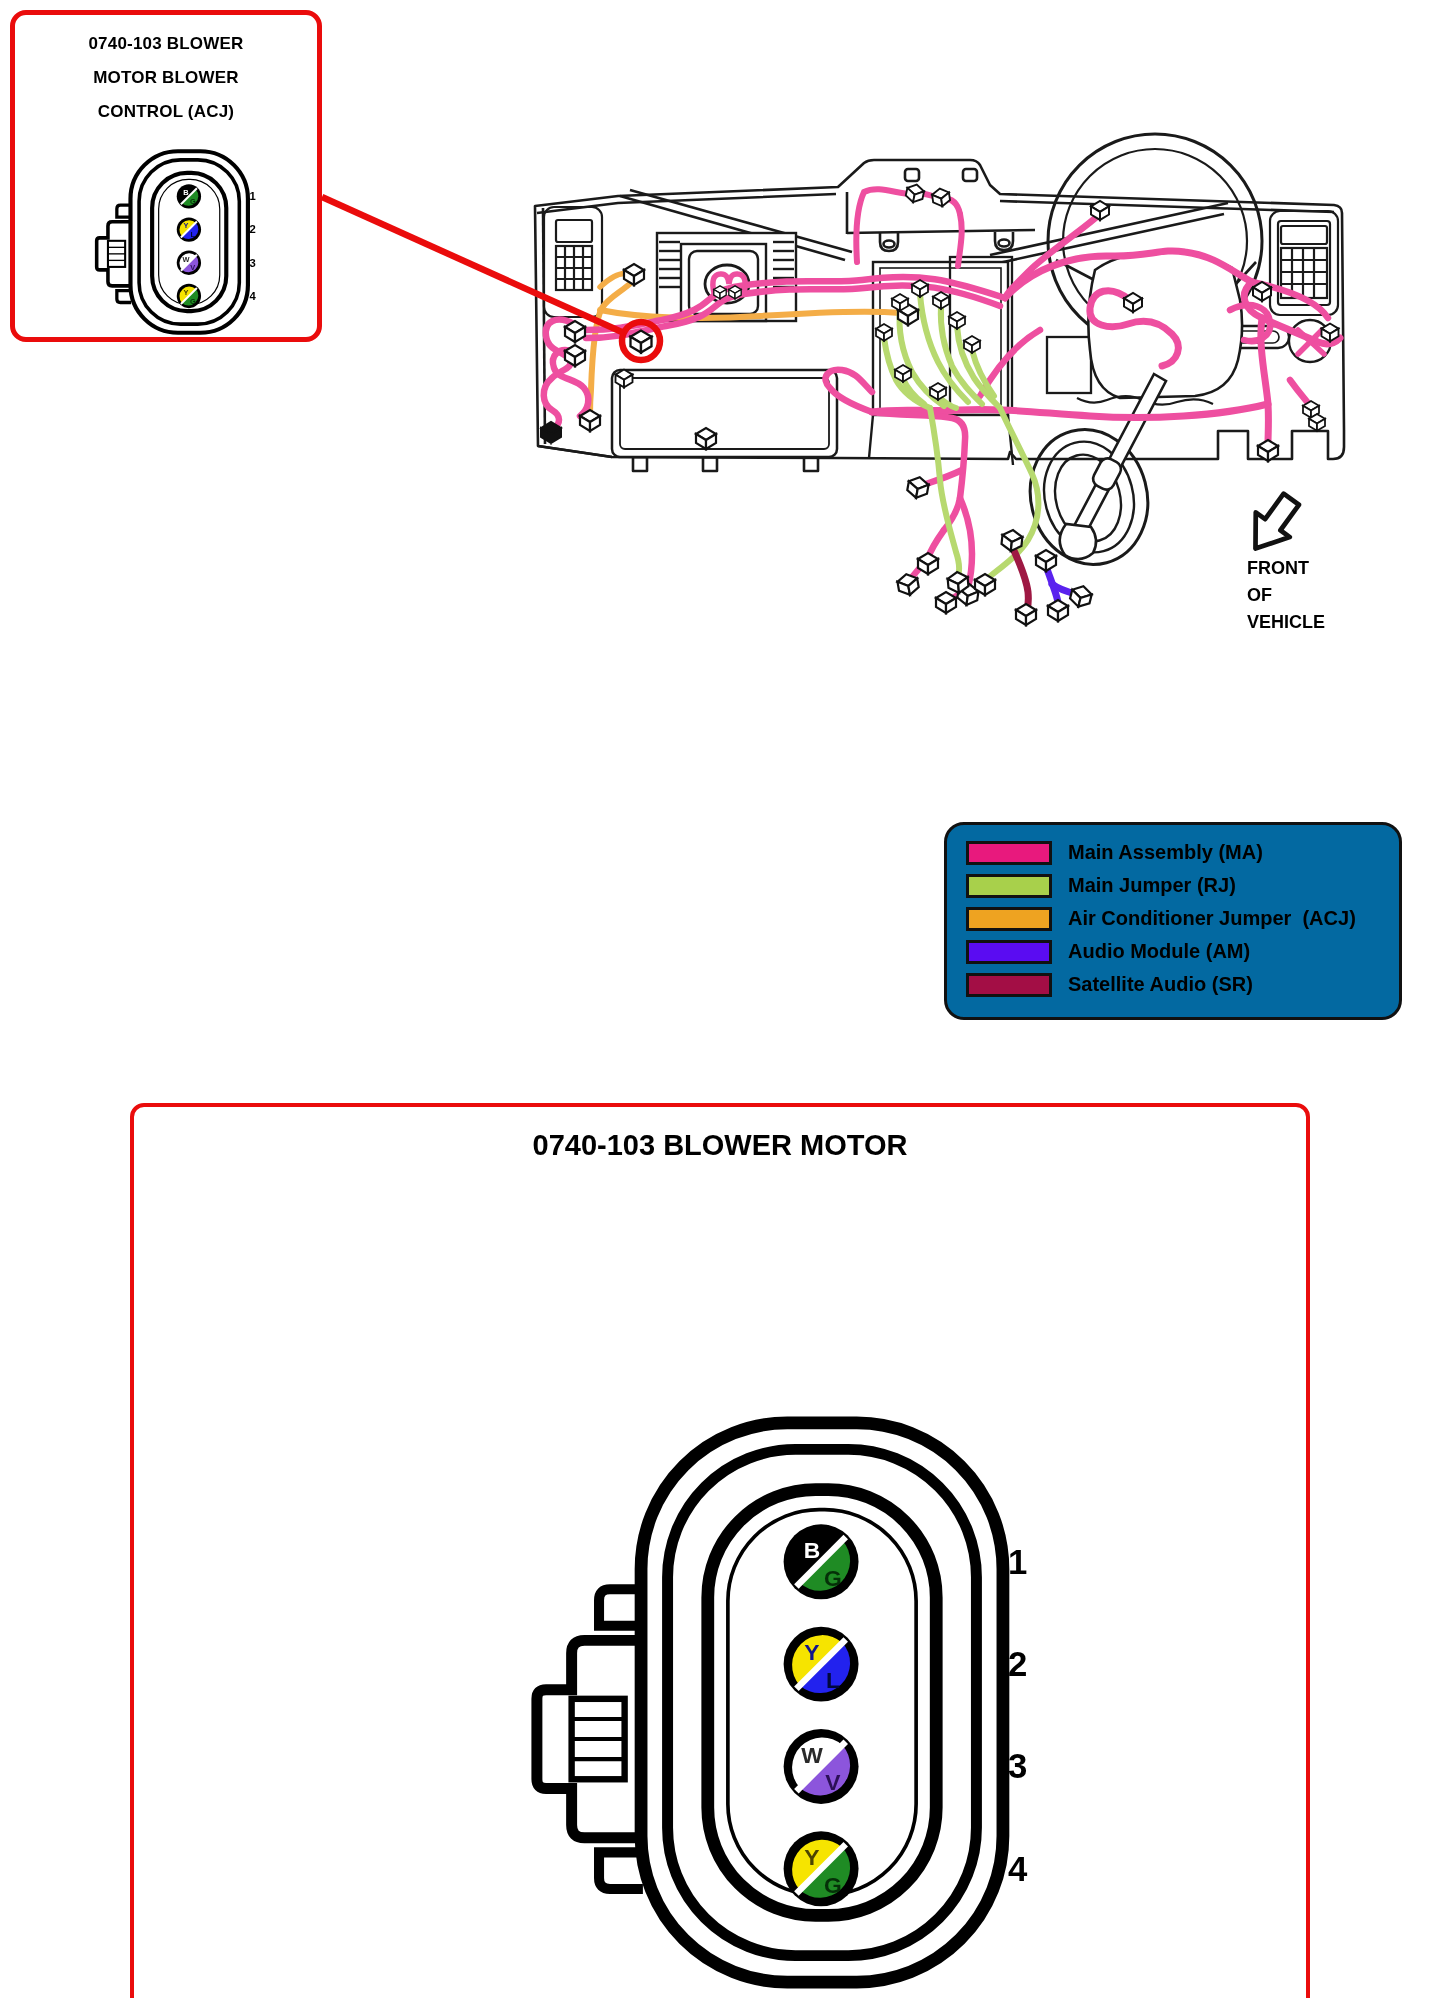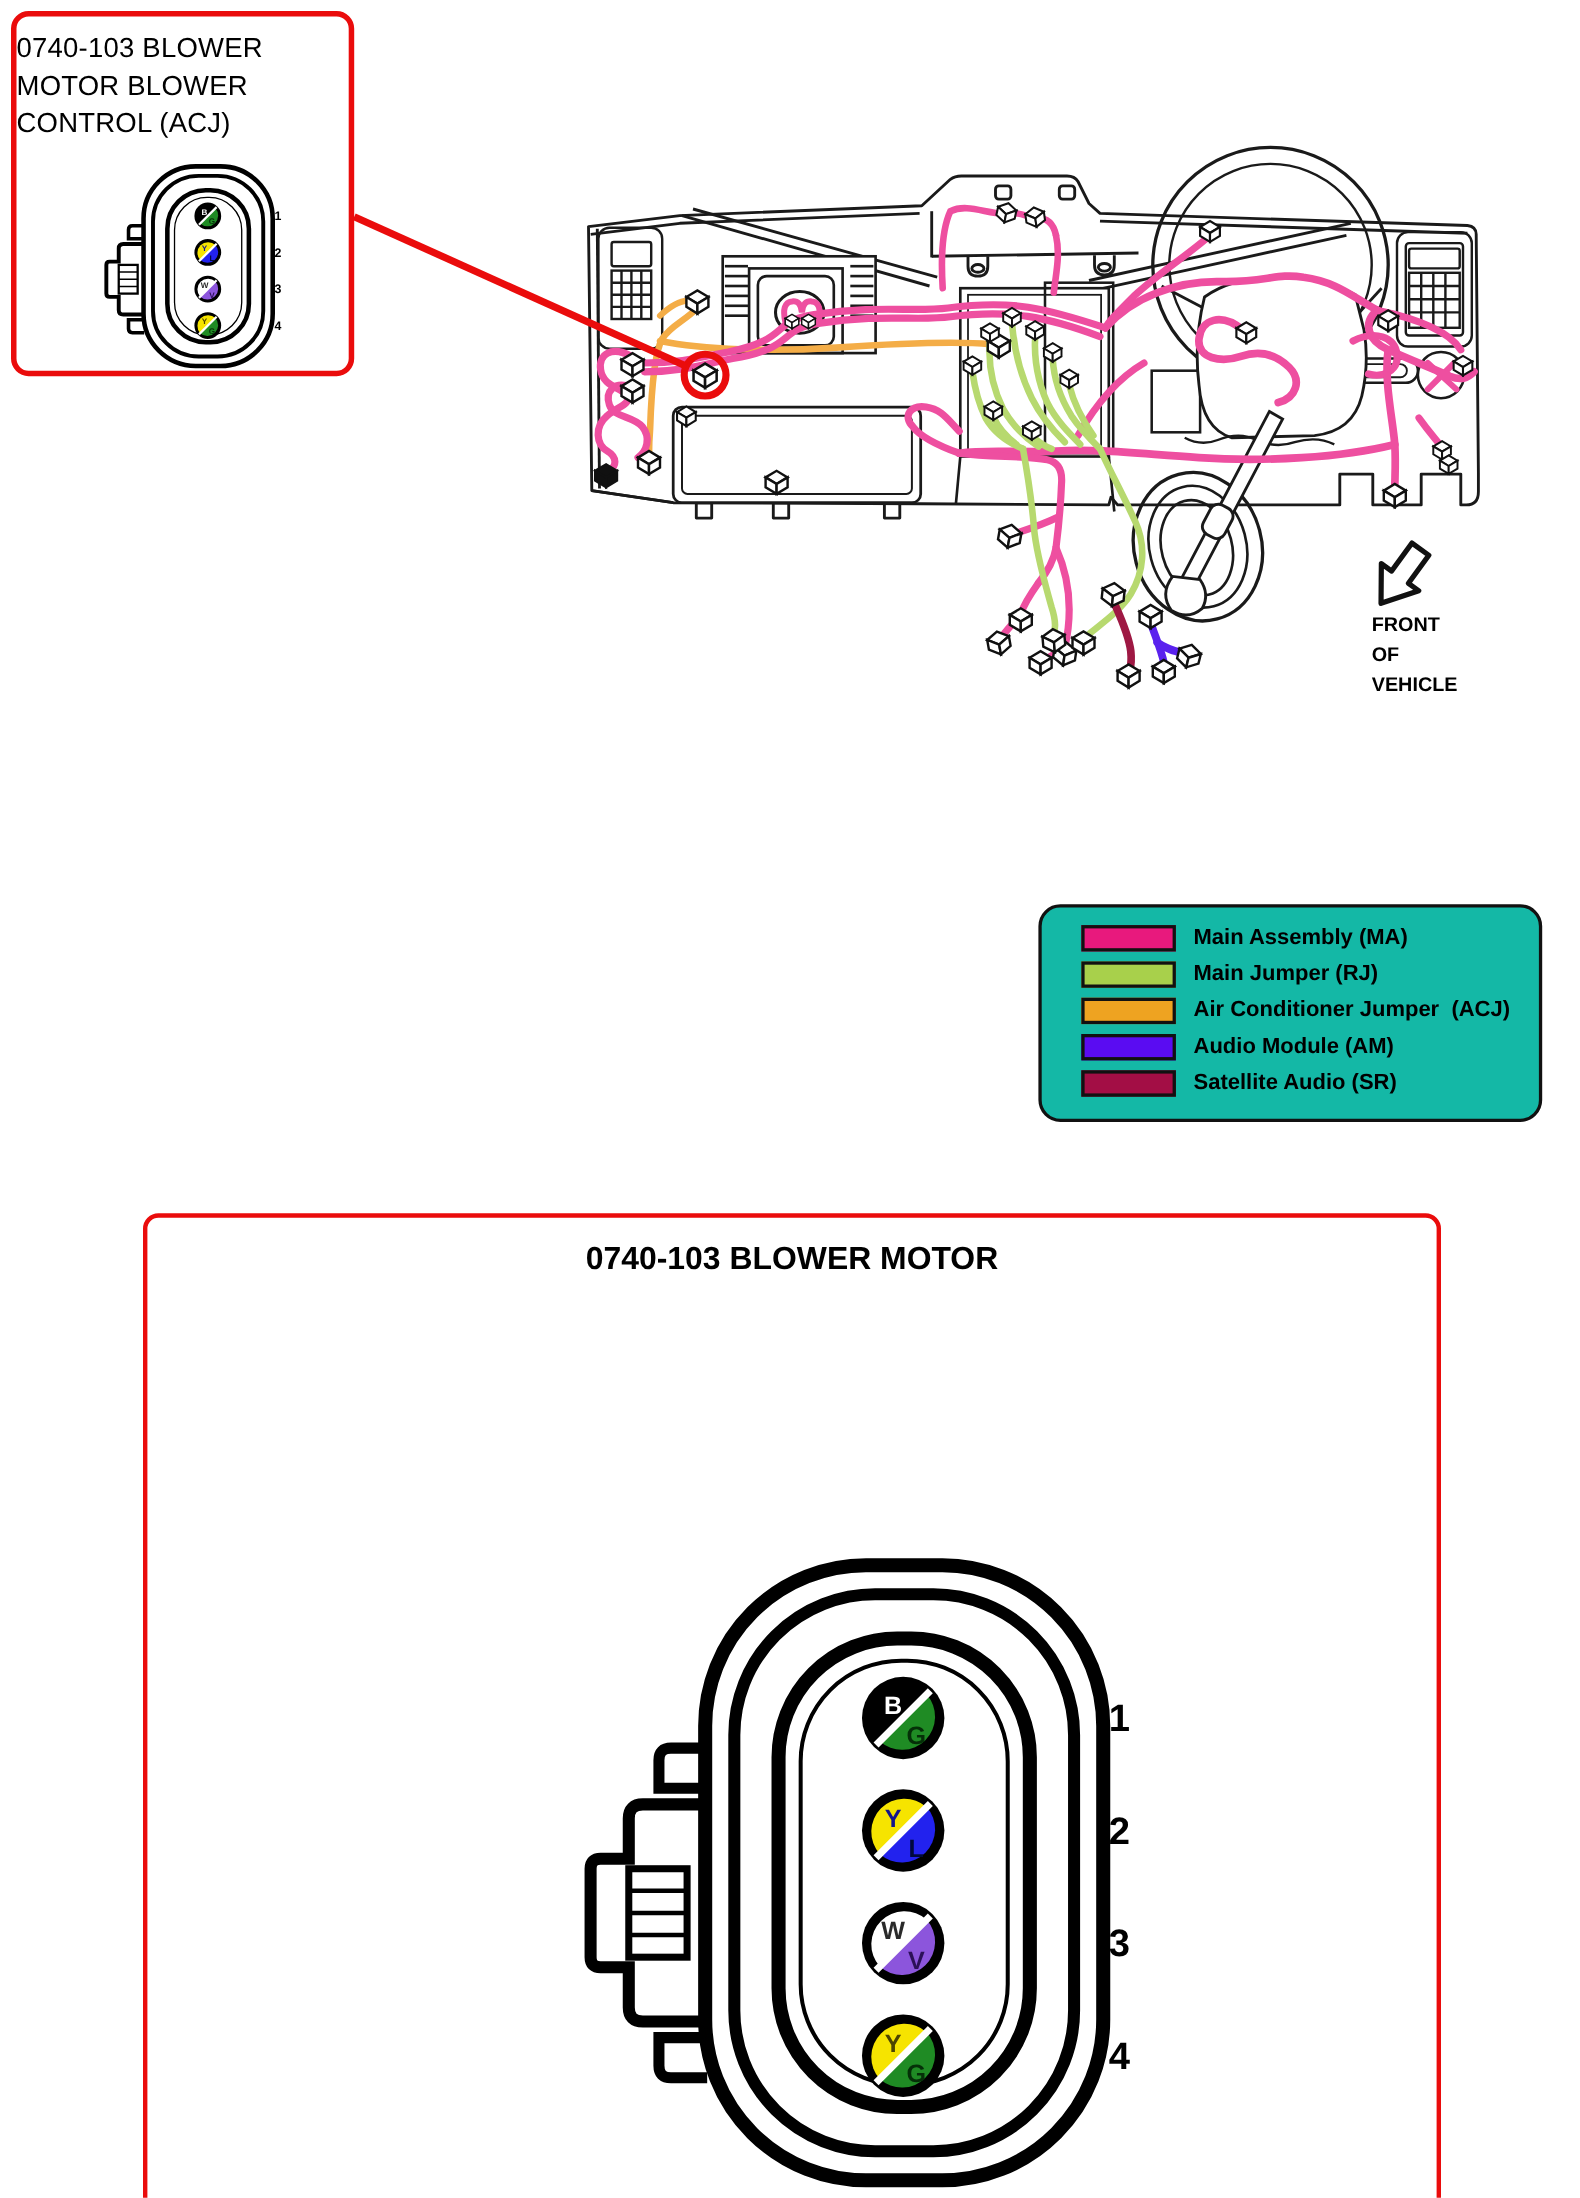--- a/index.html
+++ b/index.html
@@ -1,25 +1,25 @@
 <!DOCTYPE html>
 <html style="--accent: #ea0c0c; --ma: #ee4fa0; --rj: #b7d96f; --acj: #f4ad47; --am: #5a22ee; --sr: #9e1843;"><head>
 <meta charset="utf-8">
 <style>
   html,body{margin:0;padding:0;background:#fff;}
   body{width:1436px;height:1998px;position:relative;font-family:"Liberation Sans",sans-serif;overflow:hidden;}
   .abs{position:absolute;}
   
   .callout-box{left:10px;top:10px;width:312px;height:332px;border:5px solid var(--accent);border-radius:16px;box-sizing:border-box;background:#fff;z-index:3;}
-  .callout-title{margin-top:12px;font-weight:normal;font-size:25px;line-height:34px;color:#000;letter-spacing:0.2px;}
+  .callout-title{margin-top:12px;text-align:center;font-weight:bold;font-size:17px;line-height:34px;color:#000;letter-spacing:0.2px;}
   .callout-conn{left:71px;top:132px;width:172px;height:190px;}
   .detail-box{left:130px;top:1103px;width:1180px;height:916px;border:4px solid var(--accent);border-radius:14px;box-sizing:border-box;background:#fff;}
   .detail-title{margin-top:18px;text-align:center;font-weight:bold;font-size:29px;line-height:40px;color:#000;}
   .detail-conn{left:370px;top:303px;width:530px;height:585px;}
-  .legend-box{left:944px;top:822px;width:458px;height:198px;border:3px solid #111;border-radius:20px;box-sizing:border-box;background:#14b8a6;padding:15px 0 0 36px;}
+  .legend-box{left:944px;top:822px;width:458px;height:198px;border:3px solid #111;border-radius:20px;box-sizing:border-box;background:#0369a1;padding:15px 0 0 19px;}
   .legend-row{display:flex;align-items:center;height:25px;margin-bottom:8px;}
   .legend-swatch{width:86px;height:24px;border:3px solid #111;box-sizing:border-box;margin-right:16px;flex:0 0 auto;}
   .legend-label{font-weight:bold;font-size:20px;color:#000;white-space:pre;}
   svg text{font-family:"Liberation Sans",sans-serif;}
   .dash-svg{left:0;top:0;z-index:2;pointer-events:none;}
 </style>
 </head>
 <body>
 
 <svg width="0" height="0" style="position:absolute">

